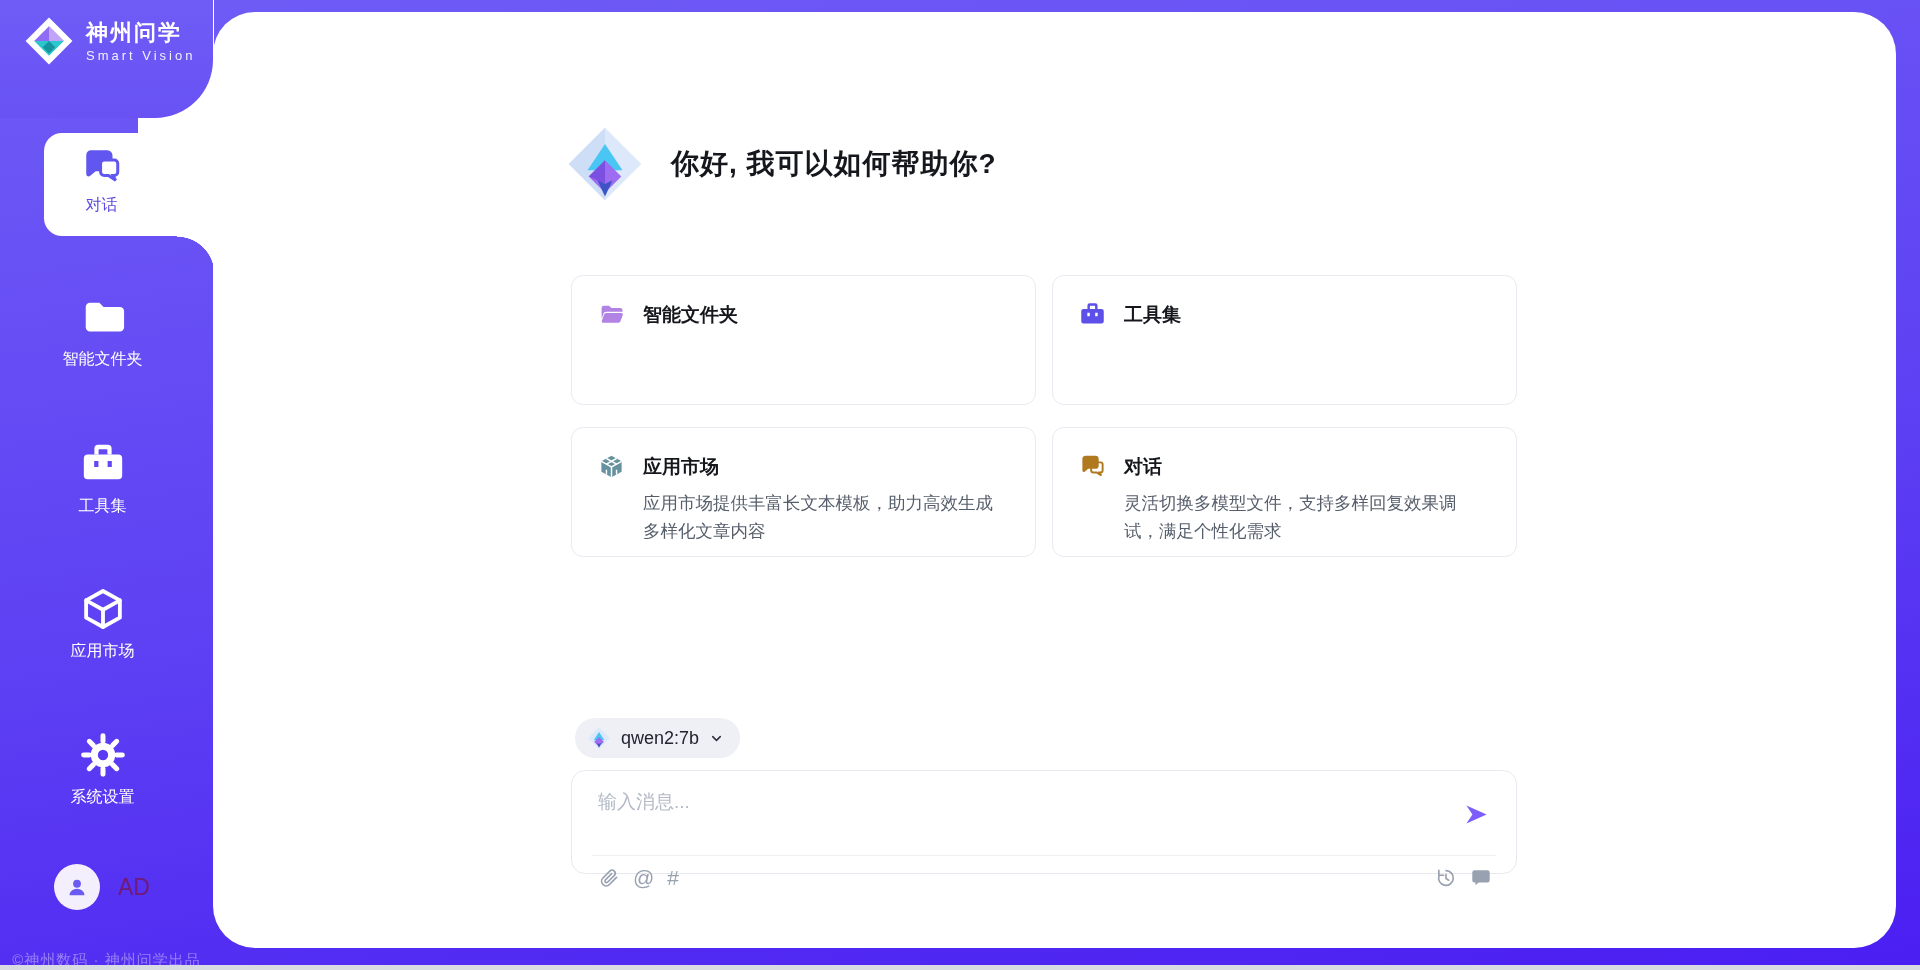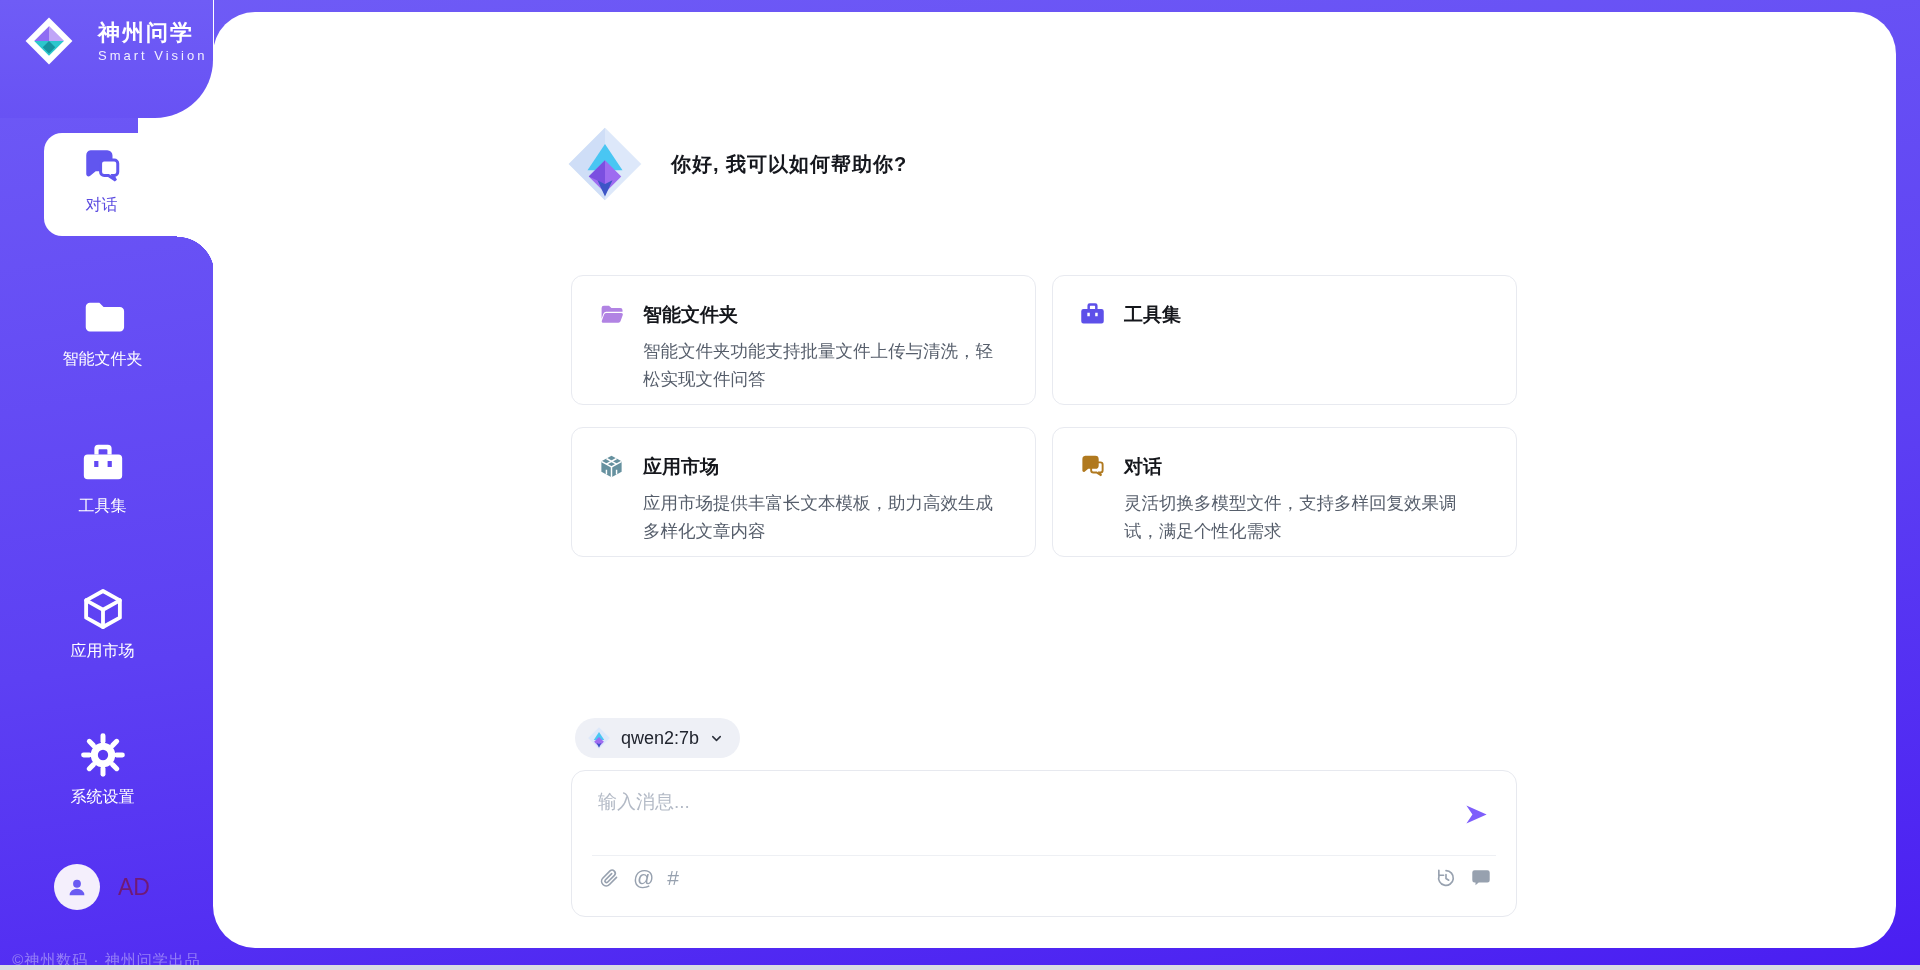--- a/index.html
+++ b/index.html
@@ -17,21 +17,21 @@
     background:#ffffff; border-radius:42px;
   }
 
   
   .corner-patch { position:absolute; left:138px; top:0; width:76px; height:134px; background:#fff; }
   .brand-header {
     position:absolute; left:0; top:0; width:213px; height:118px;
     background: linear-gradient(180deg,#6f5cf6,#6852f4);
     border-radius: 0 0 58px 0;
   }
-  .brand-inner { position:absolute; left:24px; top:16px; display:flex; align-items:center; gap:24px; }
+  .brand-inner { position:absolute; left:24px; top:16px; display:flex; align-items:center; gap:12px; }
   .brand-text .t1 { color:#fff; font-size:22px; font-weight:700; letter-spacing:2px; line-height:26px; }
   .brand-text .t2 { color:#f2f0ff; font-size:13px; letter-spacing:3px; margin-top:2px; }
 
   
   .active-tab {
     position:absolute; left:44px; top:133px; width:169px; height:103px;
     background:#fff; border-radius:18px 0 0 18px;
   }
   .tab-fillet-bottom {
     position:absolute; left:177px; top:236px; width:38px; height:38px;
@@ -52,35 +52,35 @@
 
   .user-row { position:absolute; left:54px; top:864px; display:flex; align-items:center; gap:18px; }
   .avatar { width:46px; height:46px; border-radius:50%; background:#f4effc; display:flex; align-items:center; justify-content:center; }
   .user-name { color:#701a75; font-size:23px; font-weight:500; }
   .copyright { position:absolute; left:0; top:924px; width:213px; text-align:center;
                color:rgba(255,255,255,0.38); font-size:15px; letter-spacing:1px;margin-top:27px; }
 
   
   .content { position:absolute; inset:0; }
   .greet-row { position:absolute; left:352px; top:112px; display:flex; align-items:center; gap:26px; }
-  .greet-title { font-size:20px; font-weight:700; color:#15171d; letter-spacing:1px; }
+  .greet-title { font-size:28px; font-weight:700; color:#15171d; letter-spacing:1px; }
 
   .cards { position:absolute; left:358px; top:263px; width:946px;
            display:grid; grid-template-columns:1fr 1fr; column-gap:16px; row-gap:22px; }
   .card { background:#fff; border:1px solid #e8eaf0; border-radius:12px; height:130px;
           padding:25px 26px; cursor:pointer; }
   .card-head { display:flex; align-items:center; gap:18px; }
   .card-title { font-size:19px; font-weight:700; color:#15171c; }
   .card-desc { margin-top:9px; margin-left:45px; font-size:17.5px; color:#565e6b; line-height:28px; }
 
   .model-pill { position:absolute; left:362px; top:706px; height:40px; border-radius:20px;
                 background:#eef0f6; display:flex; align-items:center; gap:10px; padding:0 16px 0 12px; cursor:pointer; }
   .model-label { font-size:18px; color:#20242e; }
 
-  .composer { position:absolute; left:358px; top:758px; width:946px; height:147px;
+  .composer { position:absolute; left:358px; top:758px; width:946px; height:104px;
               border:1px solid #e7e9ef; border-radius:14px; background:#fff; }
   .composer textarea {
     position:absolute; left:26px; top:18px; width:840px; height:56px;
     border:none; outline:none; resize:none; font-family:"Liberation Sans",sans-serif;
     font-size:19px; color:#333a45; background:transparent;
   }
   .composer textarea::placeholder { color:#b3bac6; }
   .send-btn { position:absolute; right:26px; top:30px; cursor:pointer; }
   .composer-divider { position:absolute; left:20px; right:20px; top:84px; height:1px; background:#eef0f4; }
   .tools-left { position:absolute; left:26px; top:96px; display:flex; align-items:center; gap:13px; color:#97a1af; }
@@ -113,21 +113,20 @@
       <div class="card">
         <div class="card-head">
           <span style="color: rgb(177, 131, 227);">
             <svg width="27" height="27" viewBox="0 0 24 24" fill="currentColor">
               <path d="M3.2 6.2a2 2 0 0 1 2-2h4.6l2.1 2.1h7.9a2 2 0 0 1 2 2v1.2H7.3a2.6 2.6 0 0 0-2.4 1.7l-1.7 4.6Z"></path>
               <path d="M7.1 10.6h13.6a1.4 1.4 0 0 1 1.3 1.9l-2 5.6a2 2 0 0 1-1.9 1.3H4.7a1.4 1.4 0 0 1-1.3-1.9l2-5.6a2 2 0 0 1 1.7-1.3Z"></path>
             </svg>
           </span>
           <span class="card-title">智能文件夹</span>
         </div>
-        <div class="card-desc">智能文件夹功能支持批量文件上传与清洗，轻松实现文件问答</div>
       </div>
 
       <div class="card">
         <div class="card-head">
           <span style="color: rgb(93, 80, 233);">
             <svg width="27" height="27" viewBox="0 0 24 24" fill="currentColor">
               <path d="M9.5 2h5a2 2 0 0 1 2 2v3h-2.2V4.7a.4.4 0 0 0-.4-.4h-3.8a.4.4 0 0 0-.4.4V7H7.5V4a2 2 0 0 1 2-2Z"></path>
               <path fill-rule="evenodd" d="M4 7h16a2 2 0 0 1 2 2v9a2 2 0 0 1-2 2H4a2 2 0 0 1-2-2V9a2 2 0 0 1 2-2Zm3.4 3.4v3.2h2.2v-3.2H7.4Zm7 0v3.2h2.2v-3.2h-2.2Z"></path>
             </svg>
           </span>

